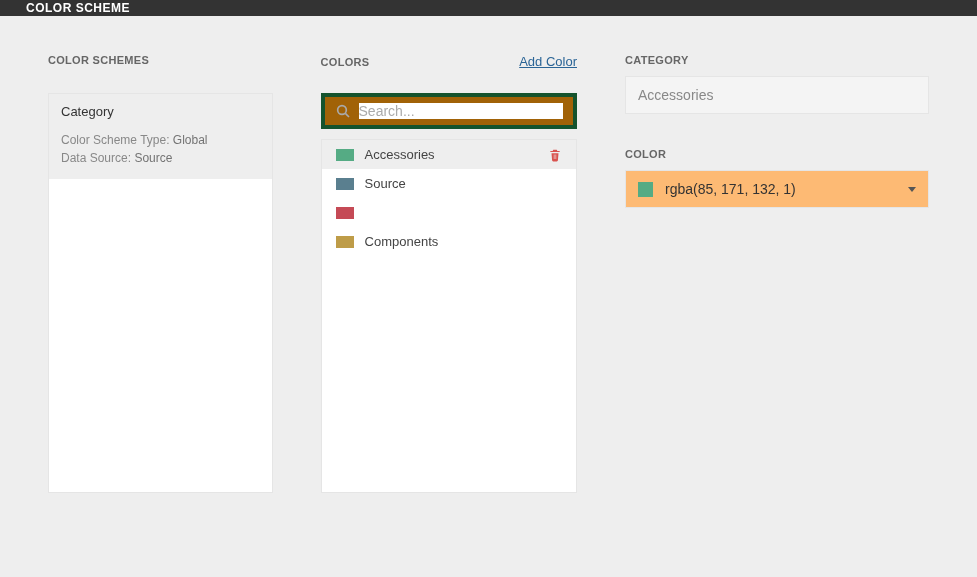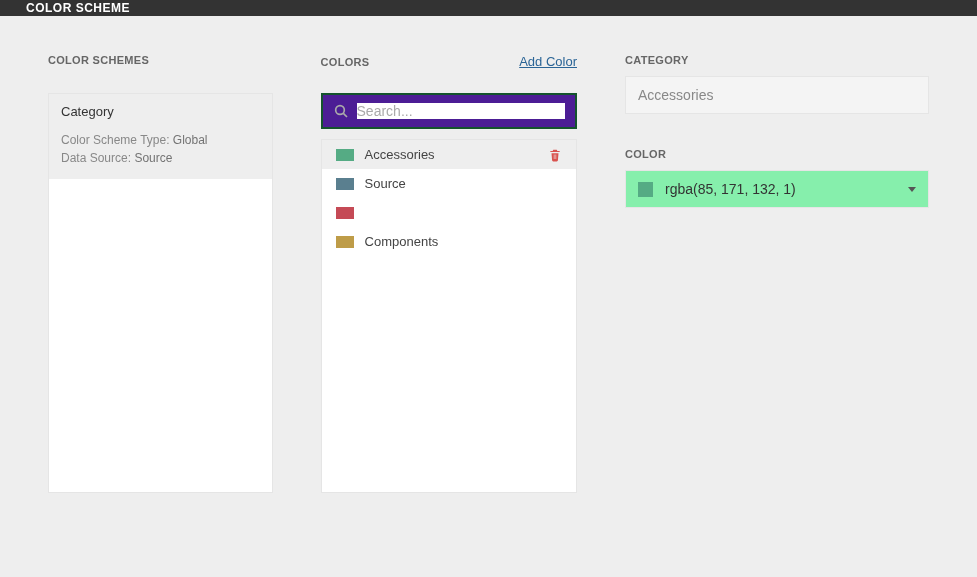--- a/index.html
+++ b/index.html
@@ -70,22 +70,22 @@
     }
     .scheme-meta {
       font-size: 12px;
       color: #888;
       line-height: 1.5;
     }
     .scheme-meta .meta-value { color: #737373; }
 
     
     .search-box {
-      background: #4c1d95;
-      border: 2px solid #14532d;
+      background: #a16207;
+      border: 4px solid #14532d;
       display: flex;
       align-items: center;
       height: 36px;
       padding: 0 10px;
       gap: 8px;
     }
     .search-icon {
       width: 16px; height: 16px; flex: 0 0 auto;
       color: #aaa;
     }
@@ -142,21 +142,21 @@
       background: #f4f4f4;
       border: 1px solid #e5e5e5;
       height: 38px;
       display: flex;
       align-items: center;
       padding: 0 12px;
       color: #888;
       font-size: 14px;
     }
     .color-select {
-      background: #86efac;
+      background: #fdba74;
       border: 1px solid #e5e5e5;
       height: 38px;
       display: flex;
       align-items: center;
       padding: 0 12px;
       gap: 12px;
       cursor: pointer;
     }
     .color-select .swatch-sq {
       width: 15px; height: 15px;

